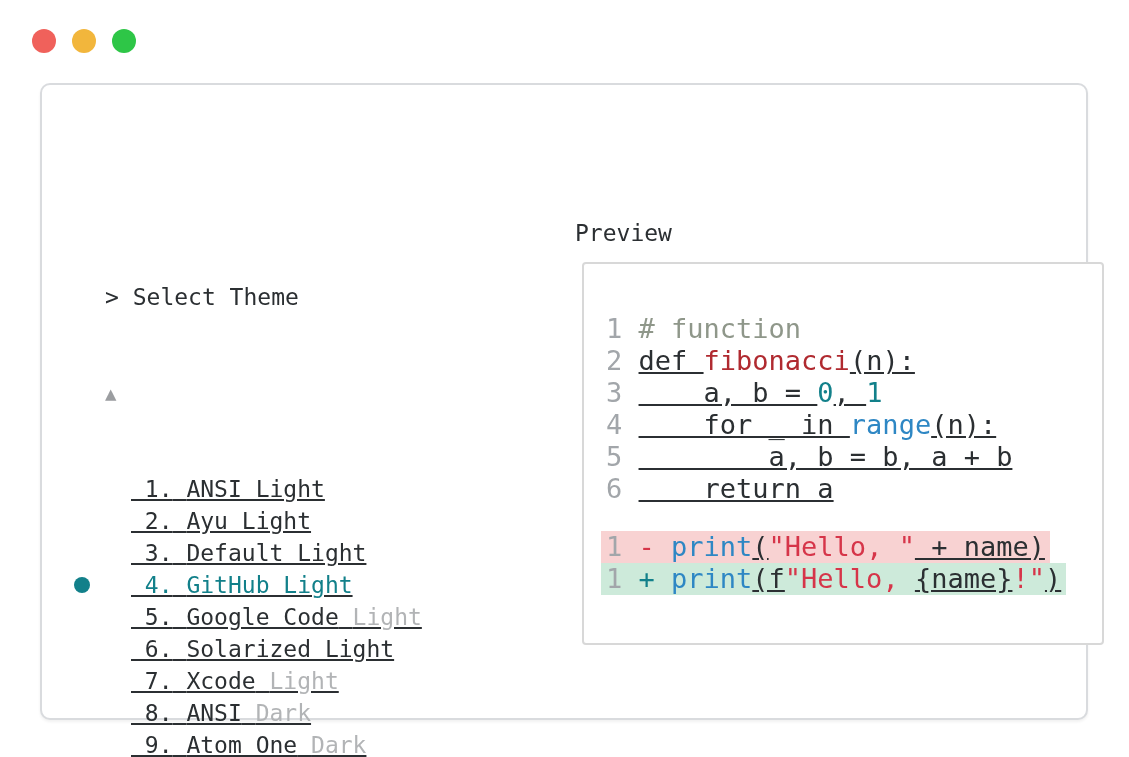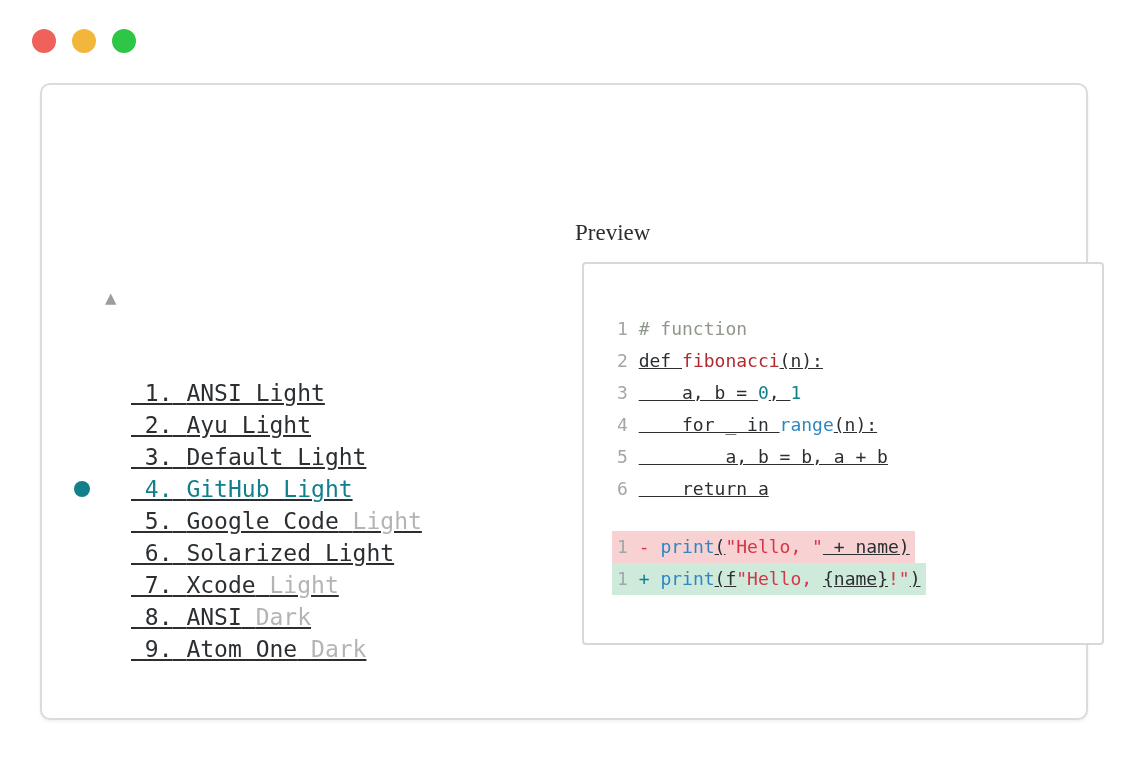--- a/index.html
+++ b/index.html
@@ -73,39 +73,38 @@
   }
   .preview-label {
     position: absolute;
     left: 533px;
     top: 132px;
     height: 32px;
     line-height: 32px;
     font-size: 23px;
     white-space: pre;
     color: var(--text);
-    font-family: Liberation Serif, serif;
   }
   .preview-box {
     position: absolute;
     left: 540px;
     top: 177px;
     width: 522px;
     height: 383px;
     background: #ffffff;
     border: 2px solid var(--box-border);
     border-radius: 4px;
     box-sizing: border-box;
     overflow: hidden;
   }
   .code {
     position: absolute;
-    left: 33px;
+    left: 22px;
     top: 49px;
-    font-size: 18px;
+    font-size: 27px;
     line-height: 32px;
     white-space: pre;
   }
   .code-row { height: 32px; }
   .code-row.blank { height: 26px; }
   .line-inner { width: max-content; }
   .line-inner.del {
     background: var(--del-bg);
     padding: 0 5px;
     margin-left: -5px;
@@ -127,20 +126,21 @@
 <body>
 
 <div class="traffic-lights">
   <div class="light" id="light-0" style="background: rgb(240, 97, 91);"></div>
   <div class="light" id="light-1" style="background: rgb(242, 182, 60);"></div>
   <div class="light" id="light-2" style="background: rgb(46, 198, 71);"></div>
 </div>
 
 <div class="window">
   <div class="left-col">
+    <div class="row selector-title">&gt; Select Theme</div>
     <div class="row scroll-ind scroll-up">▲</div>
     <div id="theme-list"><div class="theme-item"><span class="num"> 1.</span> <span class="label">ANSI Light</span></div><div class="theme-item"><span class="num"> 2.</span> <span class="label">Ayu Light</span></div><div class="theme-item"><span class="num"> 3.</span> <span class="label">Default Light</span></div><div class="theme-item selected"><span class="bullet"></span><span class="num"> 4.</span> <span class="label">GitHub Light</span></div><div class="theme-item"><span class="num"> 5.</span> <span class="label">Google Code</span> <span class="variant">Light</span></div><div class="theme-item"><span class="num"> 6.</span> <span class="label">Solarized Light</span></div><div class="theme-item"><span class="num"> 7.</span> <span class="label">Xcode</span> <span class="variant">Light</span></div><div class="theme-item"><span class="num"> 8.</span> <span class="label">ANSI</span> <span class="variant">Dark</span></div><div class="theme-item"><span class="num"> 9.</span> <span class="label">Atom One</span> <span class="variant">Dark</span></div></div>
     
     
     
   </div>
 
   <div class="preview-label">Preview</div>
   <div class="preview-box">
     <div class="code" id="code-block"><div class="code-row"><div class="line-inner"><span class="ln">1</span> <span class="c-comment"># function</span></div></div><div class="code-row"><div class="line-inner"><span class="ln">2</span> <span class="c-text">def </span><span class="c-func">fibonacci</span><span class="c-text">(n):</span></div></div><div class="code-row"><div class="line-inner"><span class="ln">3</span> <span class="c-text">    a, b = </span><span class="c-accent">0</span><span class="c-text">, </span><span class="c-accent">1</span></div></div><div class="code-row"><div class="line-inner"><span class="ln">4</span> <span class="c-text">    for _ in </span><span class="c-blue">range</span><span class="c-text">(n):</span></div></div><div class="code-row"><div class="line-inner"><span class="ln">5</span> <span class="c-text">        a, b = b, a + b</span></div></div><div class="code-row"><div class="line-inner"><span class="ln">6</span> <span class="c-text">    return a</span></div></div><div class="code-row blank"> </div><div class="code-row"><div class="line-inner del"><span class="ln">1</span> <span class="c-string">- </span><span class="c-blue">print</span><span class="c-text">(</span><span class="c-string">"Hello, "</span><span class="c-text"> + name)</span></div></div><div class="code-row"><div class="line-inner add"><span class="ln">1</span> <span class="c-accent">+ </span><span class="c-blue">print</span><span class="c-text">(f</span><span class="c-string">"Hello, </span><span class="c-text">{name}</span><span class="c-string">!"</span><span class="c-text">)</span></div></div></div>

